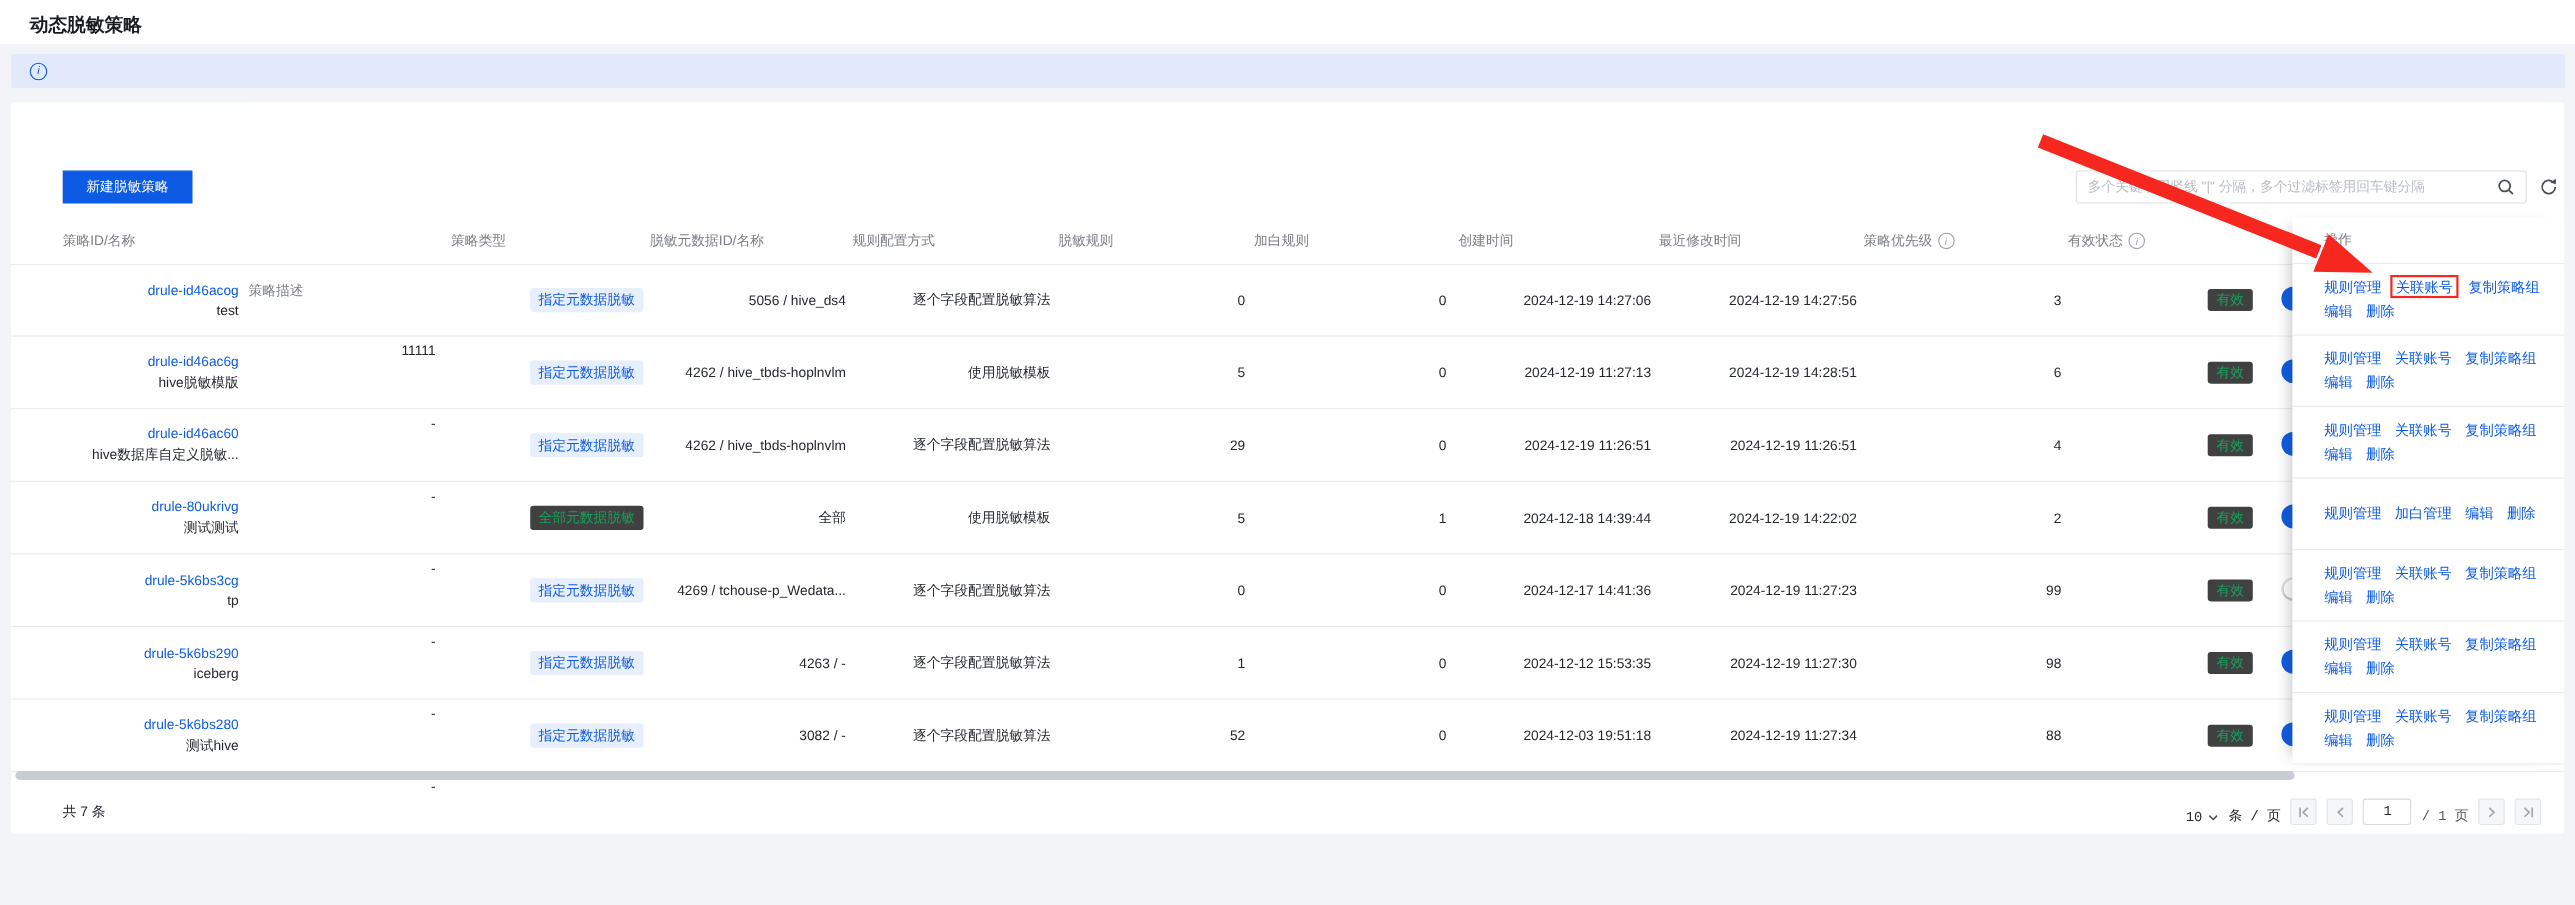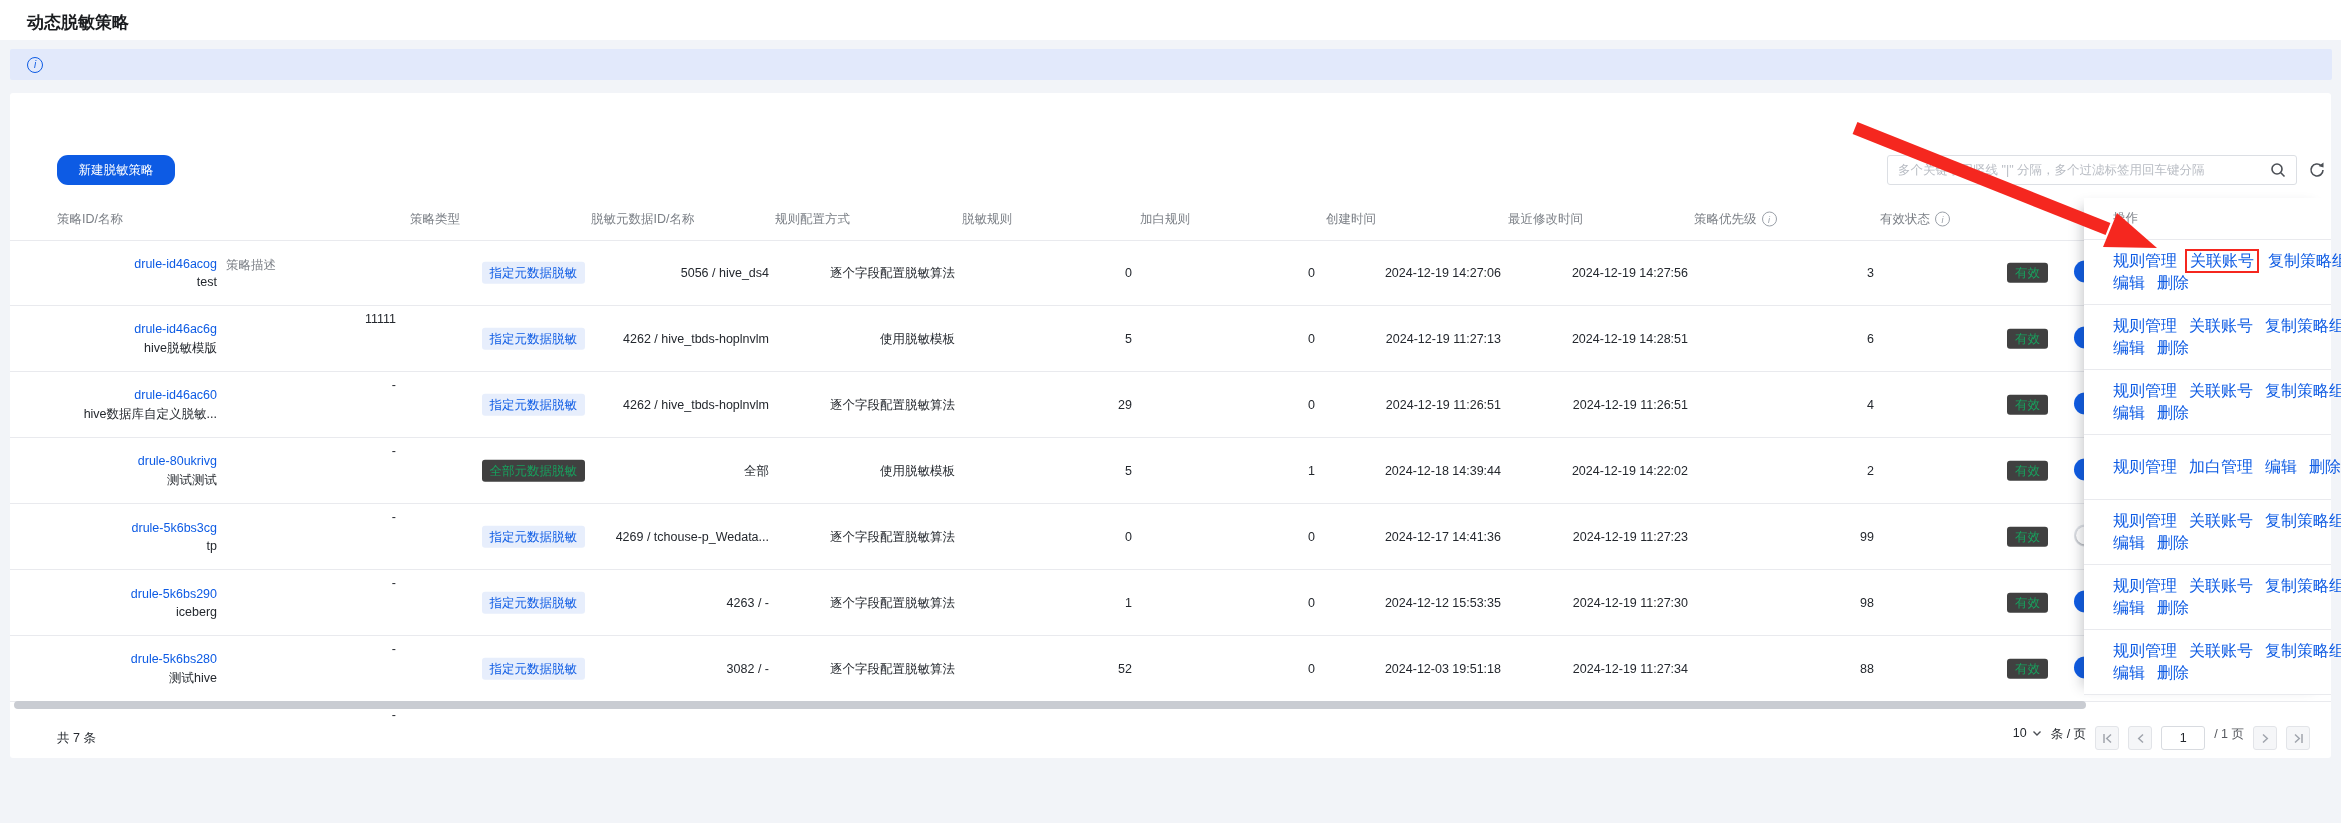--- a/index.html
+++ b/index.html
@@ -10,21 +10,21 @@
   .topbar h1{margin:0;padding:11px 0 0 27px;font-size:17px;font-weight:700;color:#1a1c1f;}
   
   .banner{position:absolute;top:49px;left:10px;width:2322px;height:31px;background:#e2e9fb;border-radius:2px;
           display:flex;align-items:center;gap:8px;padding-left:17px;box-sizing:border-box;
           font-size:12.5px;color:#2a2c30;}
   .info-circle{display:inline-flex;align-items:center;justify-content:center;width:14px;height:14px;
           border:1px solid #0d5be4;border-radius:50%;color:#0d5be4;font-size:10px;flex:none;font-style:italic;}
   
   .card{position:absolute;top:93px;left:10px;width:2321px;height:665px;background:#fff;border-radius:3px;}
   .btn{position:absolute;left:47px;top:62px;width:118px;height:30px;background:#0d5be4;color:#fff;
-       font-size:12.5px;border:0;border-radius:11px;cursor:pointer;font-family:inherit;}
+       font-size:12.5px;border:0;border-radius:0;cursor:pointer;font-family:inherit;}
   .search{position:absolute;left:1877px;top:62px;width:410px;height:30px;border:1px solid #dcdfe4;
           border-radius:3px;display:flex;align-items:center;box-sizing:border-box;background:#fff;}
   .search input{border:0;outline:0;flex:1;padding:0 10px;font-size:12.5px;color:#333;background:transparent;font-family:inherit;}
   .search input::placeholder{color:#b9bdc4;}
   .sicon{margin-right:10px;cursor:pointer;flex:none;display:flex;}
   .refresh{position:absolute;left:2296px;top:66px;width:22px;height:22px;cursor:pointer;display:flex;align-items:center;justify-content:center;}
   
   .thead{position:absolute;left:0;top:105px;width:2321px;height:42px;border-bottom:1px solid #e9eaee;}
   .hcell{position:absolute;top:50%;transform:translateY(-50%);font-size:12.5px;color:#7c8087;
          white-space:nowrap;display:flex;align-items:center;gap:5px;}
@@ -59,29 +59,29 @@
   .toggle.on .knob{right:2px;}
   .toggle.off .knob{left:2px;}
   
   .ops-col{position:absolute;left:2074px;top:105px;width:247px;height:497px;background:#fff;
            box-shadow:-10px 0 12px -8px rgba(50,55,65,.28);z-index:5;}
   .ops-head{height:42px;display:flex;align-items:center;padding-left:29px;font-size:12.5px;color:#7c8087;
            border-bottom:1px solid #e9eaee;box-sizing:border-box;}
   .ops-cell{height:65px;display:flex;flex-direction:column;justify-content:center;padding-left:29px;gap:6px;
            border-bottom:1px solid #e9eaee;box-sizing:border-box;}
   .ops-line{white-space:nowrap;line-height:1;}
-  .op-link{color:#0d5be4;font-size:16px;margin-right:12px;text-decoration:none;cursor:pointer;}
+  .op-link{color:#0d5be4;font-size:13px;margin-right:12px;text-decoration:none;cursor:pointer;}
   .red-box{border:2px solid #f5271f;padding:2px 3px;margin:-4px 9px -4px -4px;display:inline-block;}
   
   .hscroll{position:absolute;top:608px;left:4px;width:2072px;height:8px;border-radius:4px;background:#c9ccd2;cursor:pointer;}
   
   .card-footer{position:absolute;top:625px;left:0;width:2321px;height:40px;display:flex;align-items:center;
            justify-content:space-between;padding:0 21px 0 47px;box-sizing:border-box;}
   .total{font-size:12.5px;color:#24282e;}
-  .pager{display:flex;align-items:flex-start;gap:9px;font-size:12.5px;color:#24282e;}
+  .pager{display:flex;align-items:flex-end;gap:9px;font-size:12.5px;color:#24282e;font-family:Liberation Mono, monospace;}
   .psel{display:flex;align-items:center;gap:5px;cursor:pointer;}
   .pbtn{width:24px;height:24px;border:1px solid #e2e4e8;background:#f5f6f8;border-radius:3px;
         display:flex;align-items:center;justify-content:center;cursor:pointer;box-sizing:border-box;}
   .pinput{width:44px;height:24px;border:1px solid #d8dbe0;border-radius:3px;text-align:center;
         font-size:12.5px;color:#24282e;box-sizing:border-box;font-family:inherit;outline:none;}
   .ptotal{color:#55585e;}
   
   .arrow-svg{position:absolute;left:1845px;top:118px;z-index:9;pointer-events:none;}
 </style>
 </head>

